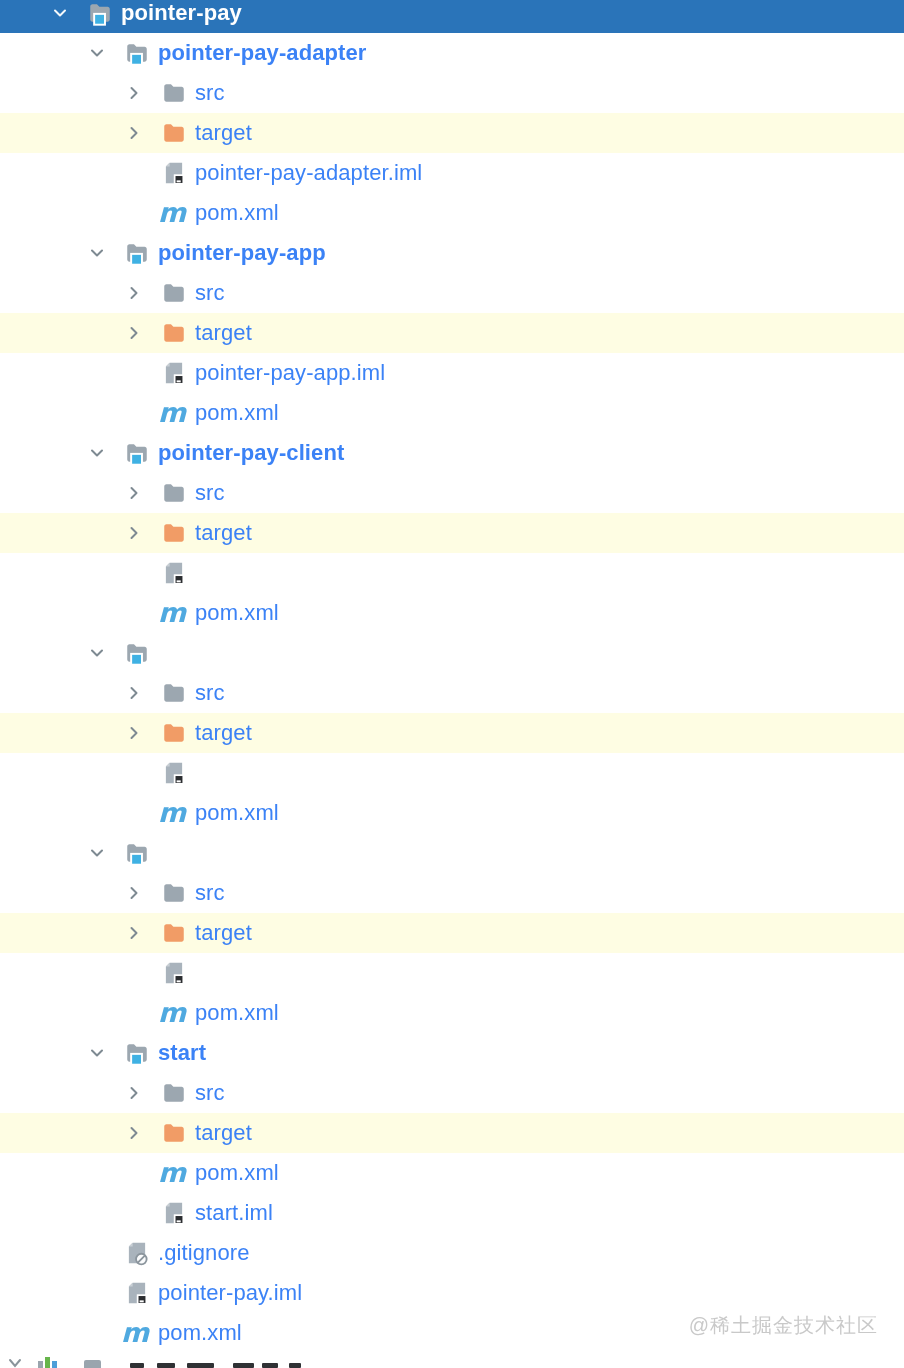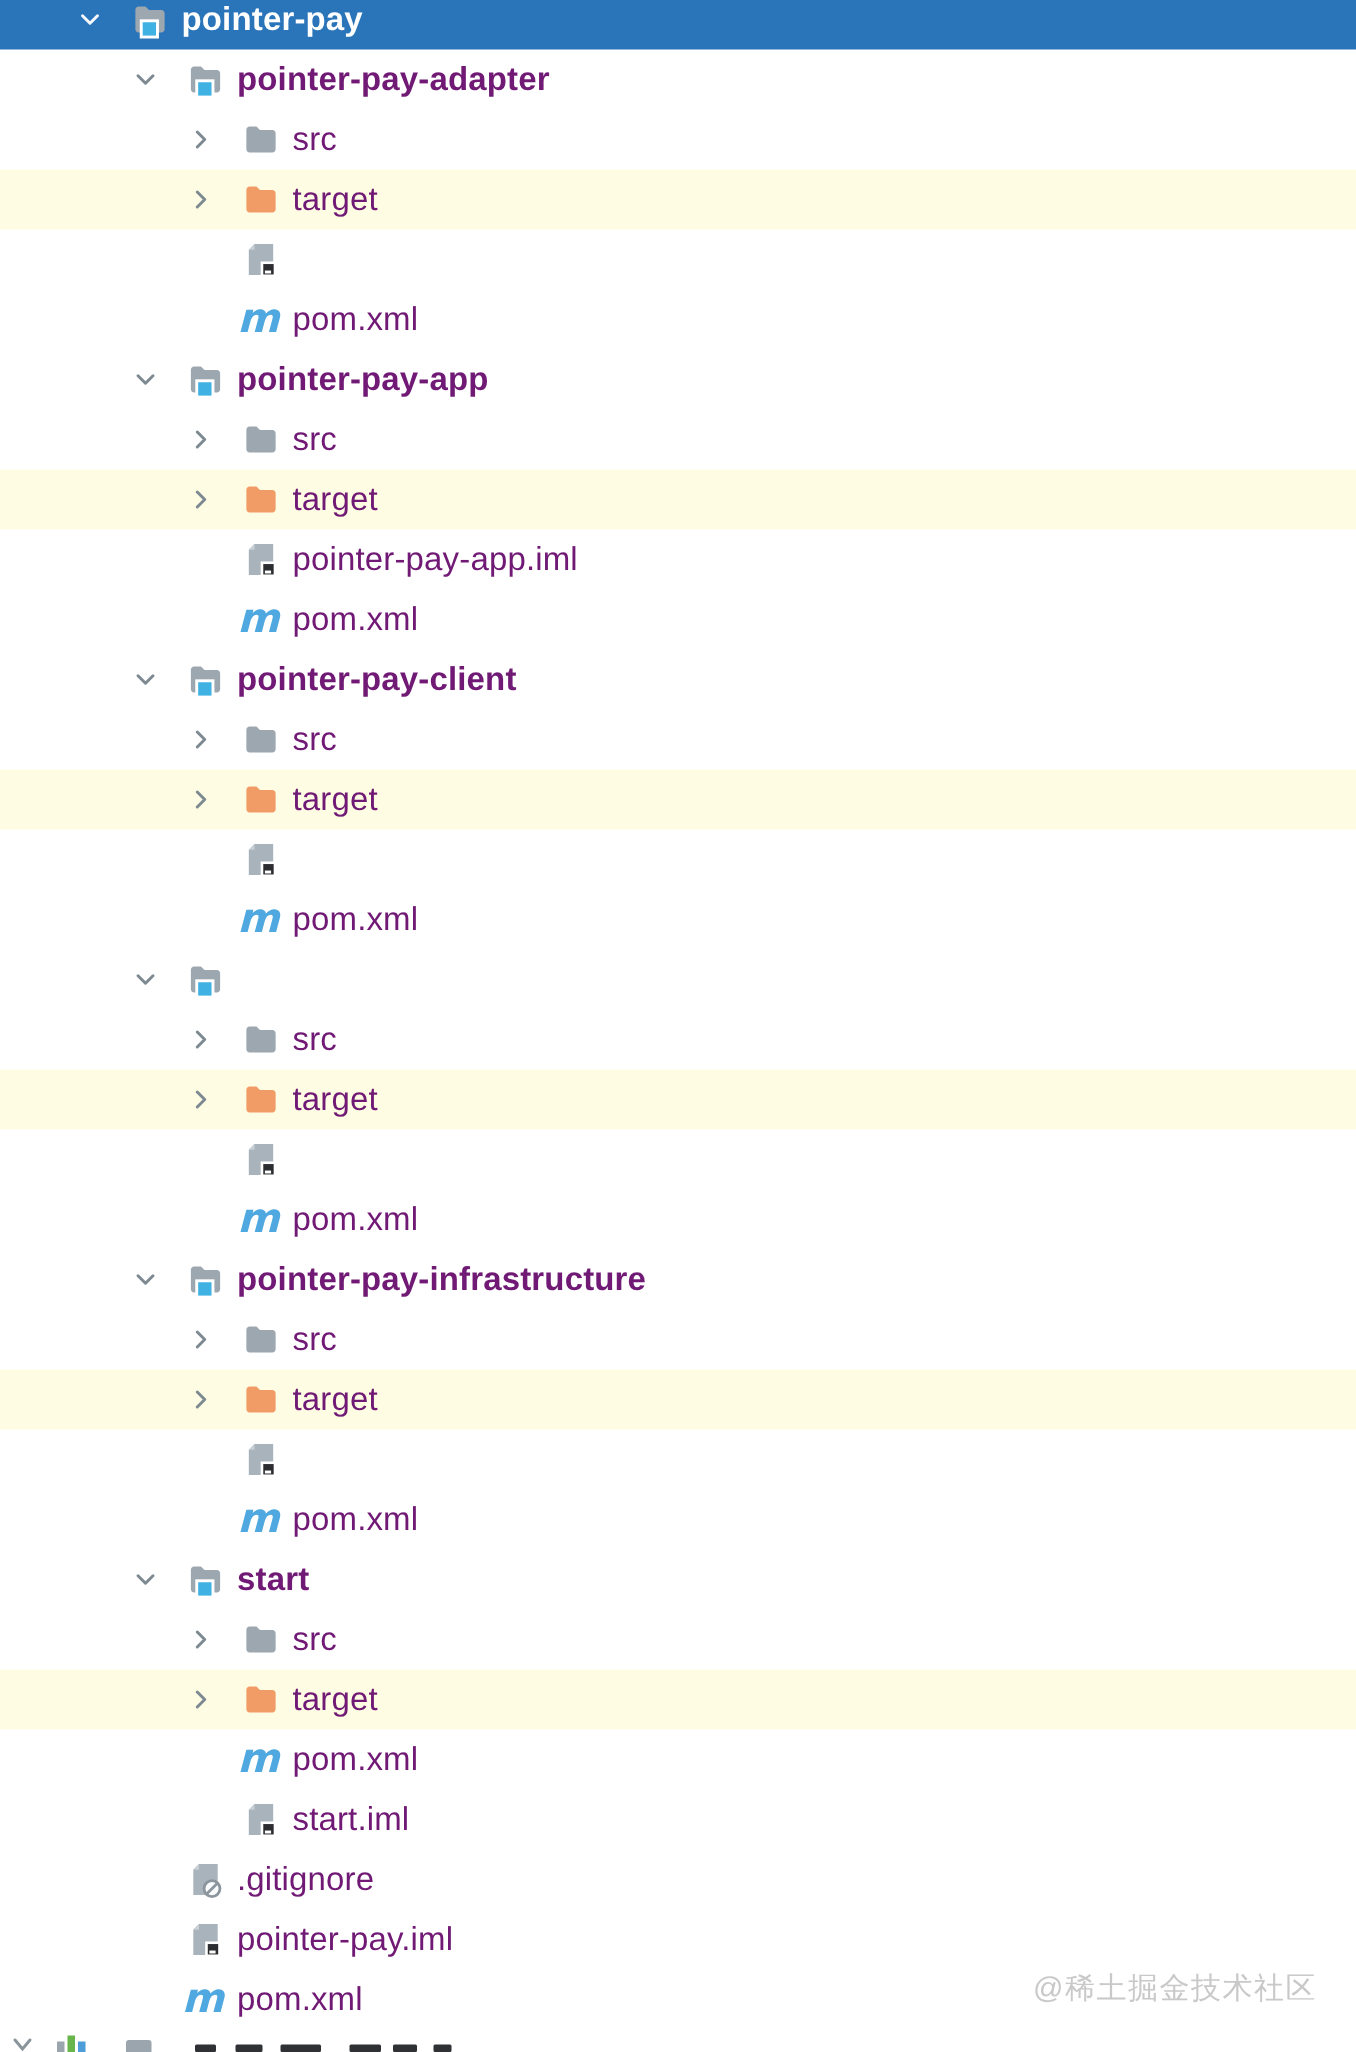--- a/index.html
+++ b/index.html
@@ -13,21 +13,21 @@
   .row.excluded{background:#FEFDE3;}
   .chev-box{width:37px;flex:none;display:flex;align-items:center;color:#7E8A92;}
   .chev-box svg{width:20px;height:20px;display:block;}
   .row.selected .chev-box{color:#F4F8FB;}
   .icon-box{width:26px;height:26px;margin-right:8px;flex:none;display:flex;align-items:center;justify-content:center;}
   .icon-box svg{width:26px;height:26px;display:block;}
   .mvn{
     font-family:"DejaVu Sans",sans-serif;font-style:italic;font-weight:bold;
     font-size:27px;line-height:26px;color:#4FA9E0;display:inline-block;transform:skewX(-4deg);
   }
-  .label{font-size:22px;color:#701a75;white-space:nowrap;letter-spacing:.1px;}
+  .label{font-size:22px;color:#3b82f6;white-space:nowrap;letter-spacing:.1px;}
   .label.bold{font-weight:700;}
   .row.selected .label{color:#ffffff;text-align:center;}
   
   .cutrow{position:relative;height:40px;width:904px;}
   .cutrow .frag{position:absolute;background:#2F3134;height:5px;top:10px;border-radius:1px;}
   
   #watermark{
     position:absolute;right:26px;top:1312px;font-size:20px;color:#C9C9C9;
     letter-spacing:1px;white-space:nowrap;
   }
@@ -93,20 +93,21 @@
     <div class="row" style="padding-left: 124px;">
       <span class="chev-box"></span>
       <span class="icon-box">
         <svg viewBox="0 0 24 24">
           <polygon points="8,2.5 19.5,2.5 19.5,21.5 4.5,21.5 4.5,6" fill="#A9B3BC"></polygon>
           <polygon points="4.5,6 8,2.5 8,6" fill="#C9D0D6"></polygon>
           <rect x="12.6" y="14" width="8" height="8" fill="#2B2D30" stroke="#FFFFFF" stroke-width="1.6"></rect>
           <rect x="14.4" y="18.8" width="3.8" height="1.8" fill="#FFFFFF"></rect>
         </svg>
       </span>
+      <span class="label">pointer-pay-adapter.iml</span>
     </div>
     <div class="row" style="padding-left: 124px;">
       <span class="chev-box"></span>
       <span class="icon-box">
         <span class="mvn">m</span>
       </span>
       <span class="label">pom.xml</span>
     </div>
     <div class="row" style="padding-left: 87px;">
       <span class="chev-box">
@@ -287,21 +288,20 @@
         <svg viewBox="0 0 20 20">
           <polyline points="5,7.5 10,12.5 15,7.5" fill="none" stroke="currentColor" stroke-width="2" stroke-linecap="round" stroke-linejoin="round"></polyline>
         </svg>
       </span>
       <span class="icon-box">
         <svg viewBox="0 0 24 24">
           <path d="M3 6c0-1.1.9-2 2-2h4.2l2.2 2.2H19c1.1 0 2 .9 2 2V18c0 1.1-.9 2-2 2H5c-1.1 0-2-.9-2-2Z" fill="#9CA7B0"></path>
           <rect x="6.6" y="12.8" width="10" height="10" fill="#3FB1E3" stroke="#FFFFFF" stroke-width="1.8"></rect>
         </svg>
       </span>
-      <span class="label bold">pointer-pay-infrastructure</span>
     </div>
     <div class="row" style="padding-left: 124px;">
       <span class="chev-box">
         <svg viewBox="0 0 20 20">
           <polyline points="7.5,5 12.5,10 7.5,15" fill="none" stroke="currentColor" stroke-width="2" stroke-linecap="round" stroke-linejoin="round"></polyline>
         </svg>
       </span>
       <span class="icon-box">
         <svg viewBox="0 0 24 24">
           <path d="M3 6c0-1.1.9-2 2-2h4.2l2.2 2.2H19c1.1 0 2 .9 2 2V18c0 1.1-.9 2-2 2H5c-1.1 0-2-.9-2-2Z" fill="#9CA7B0"></path>

